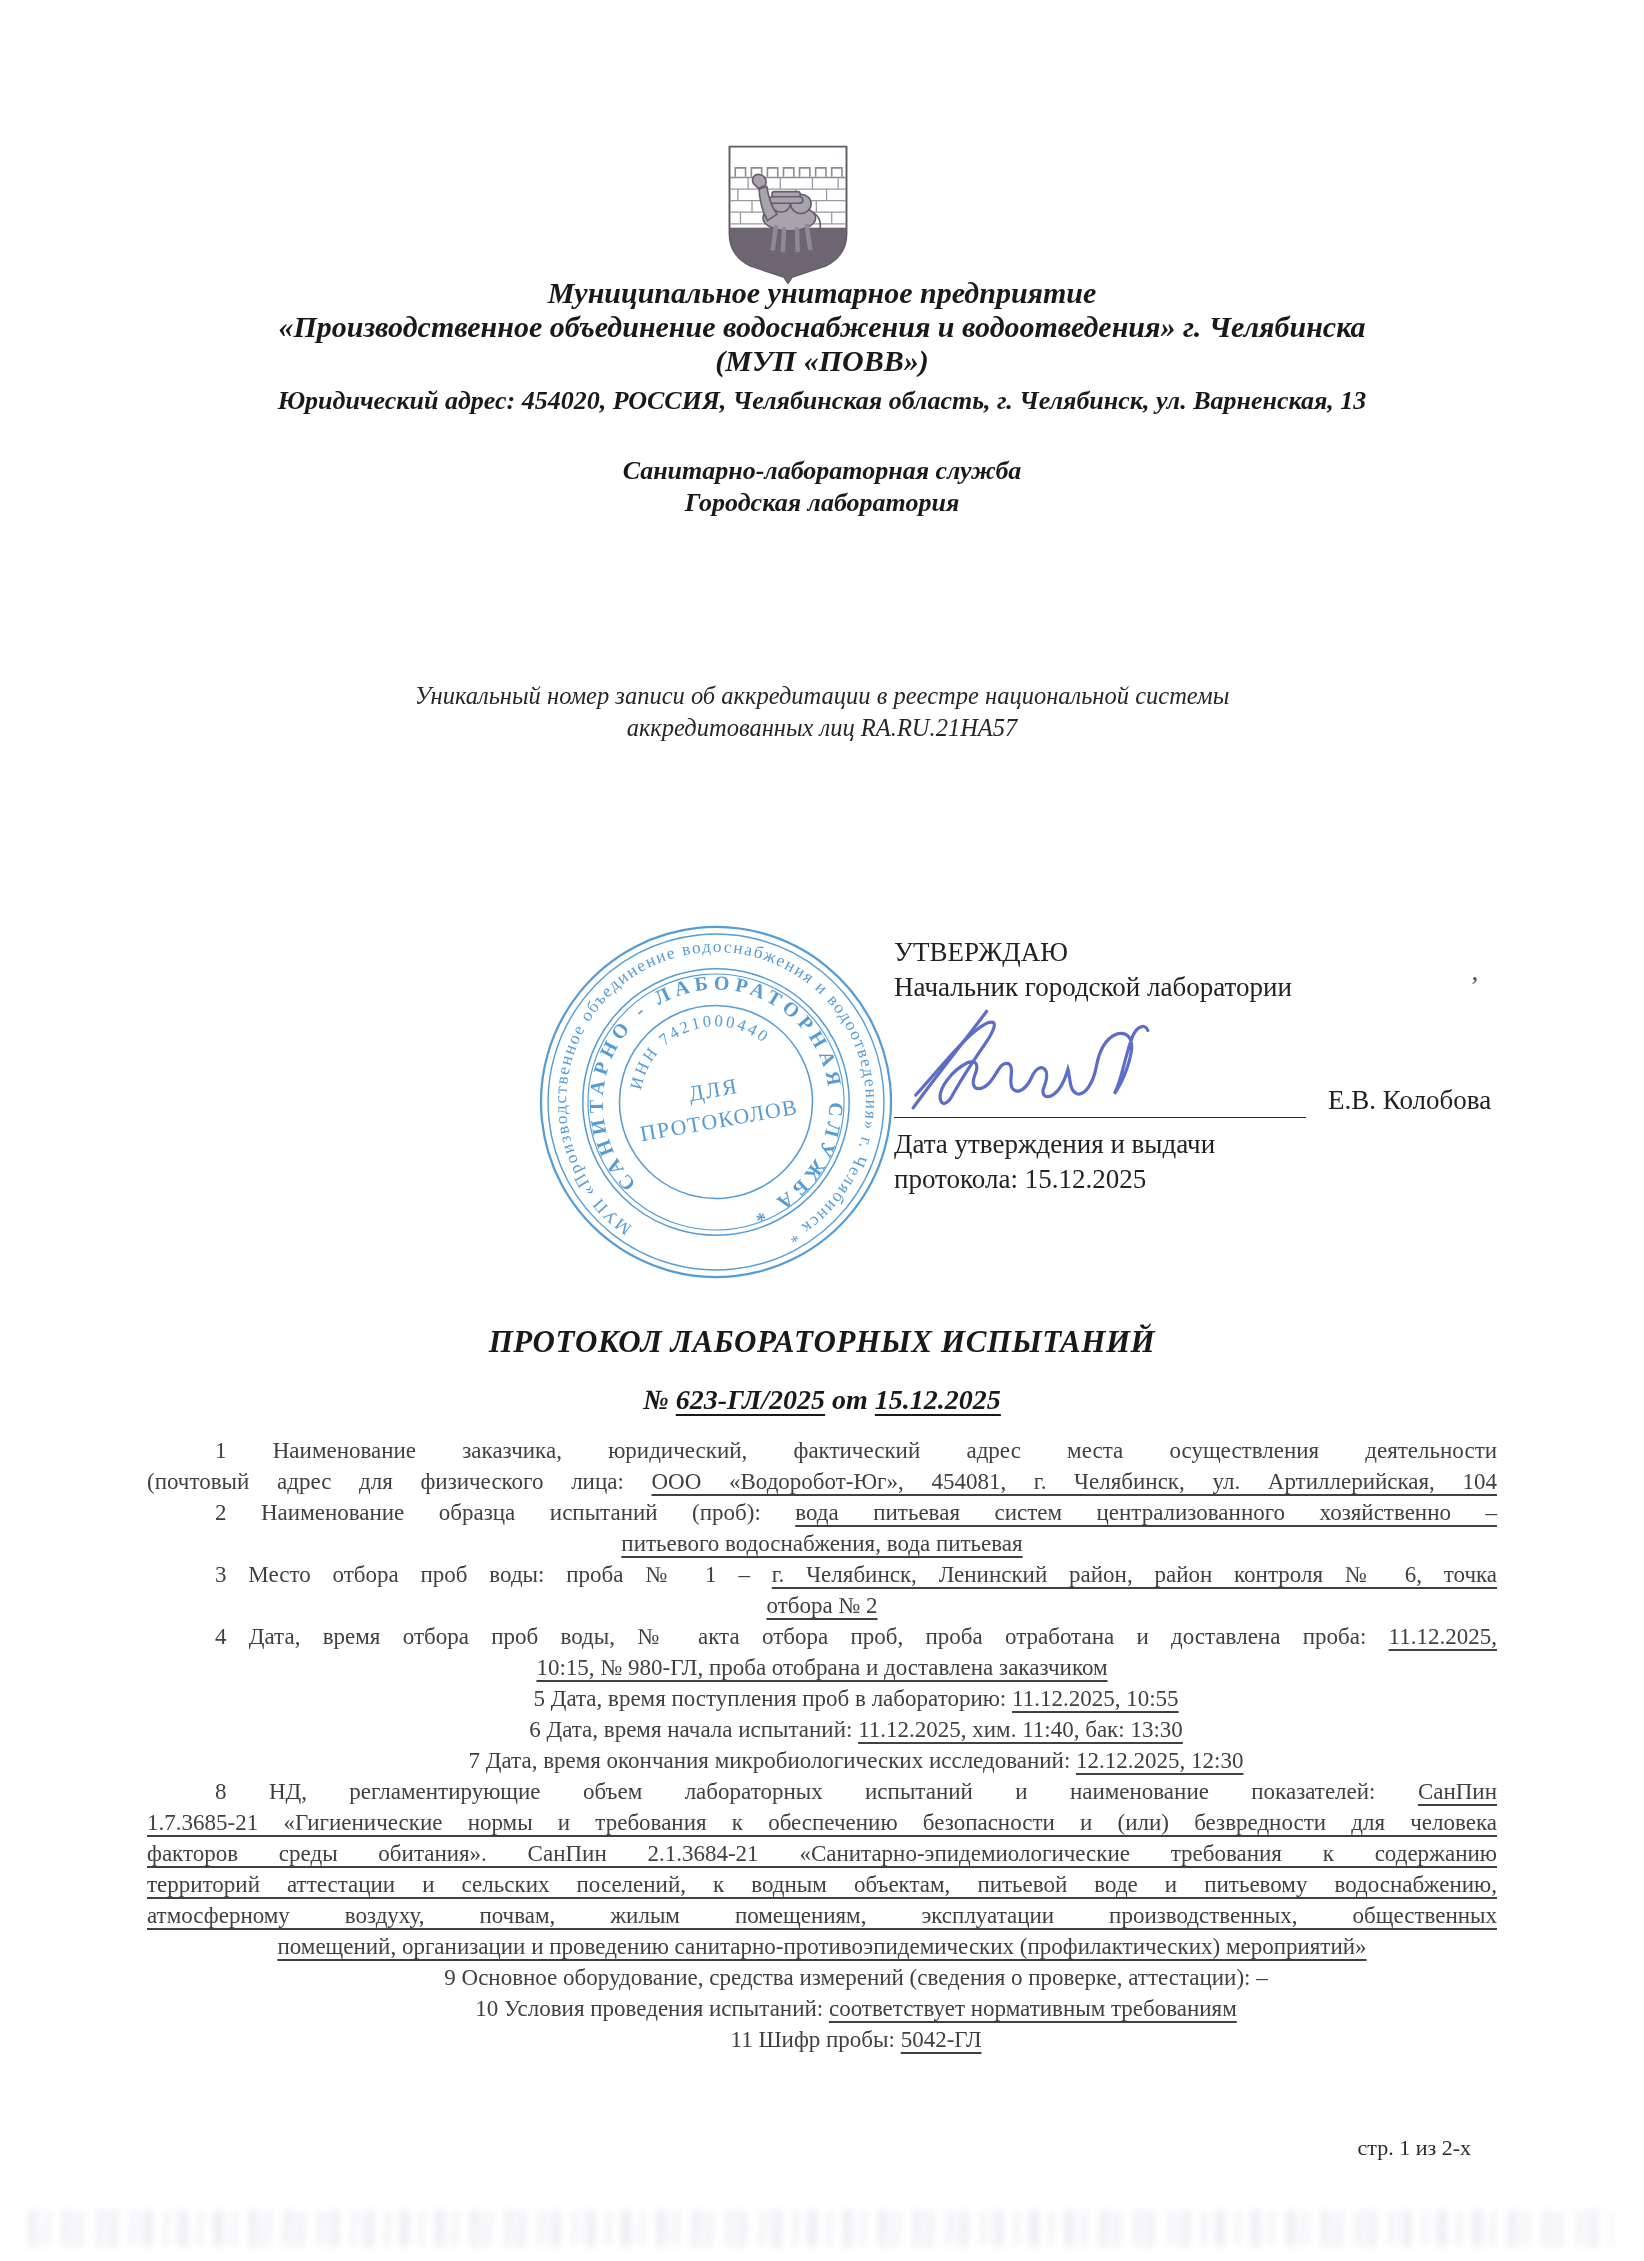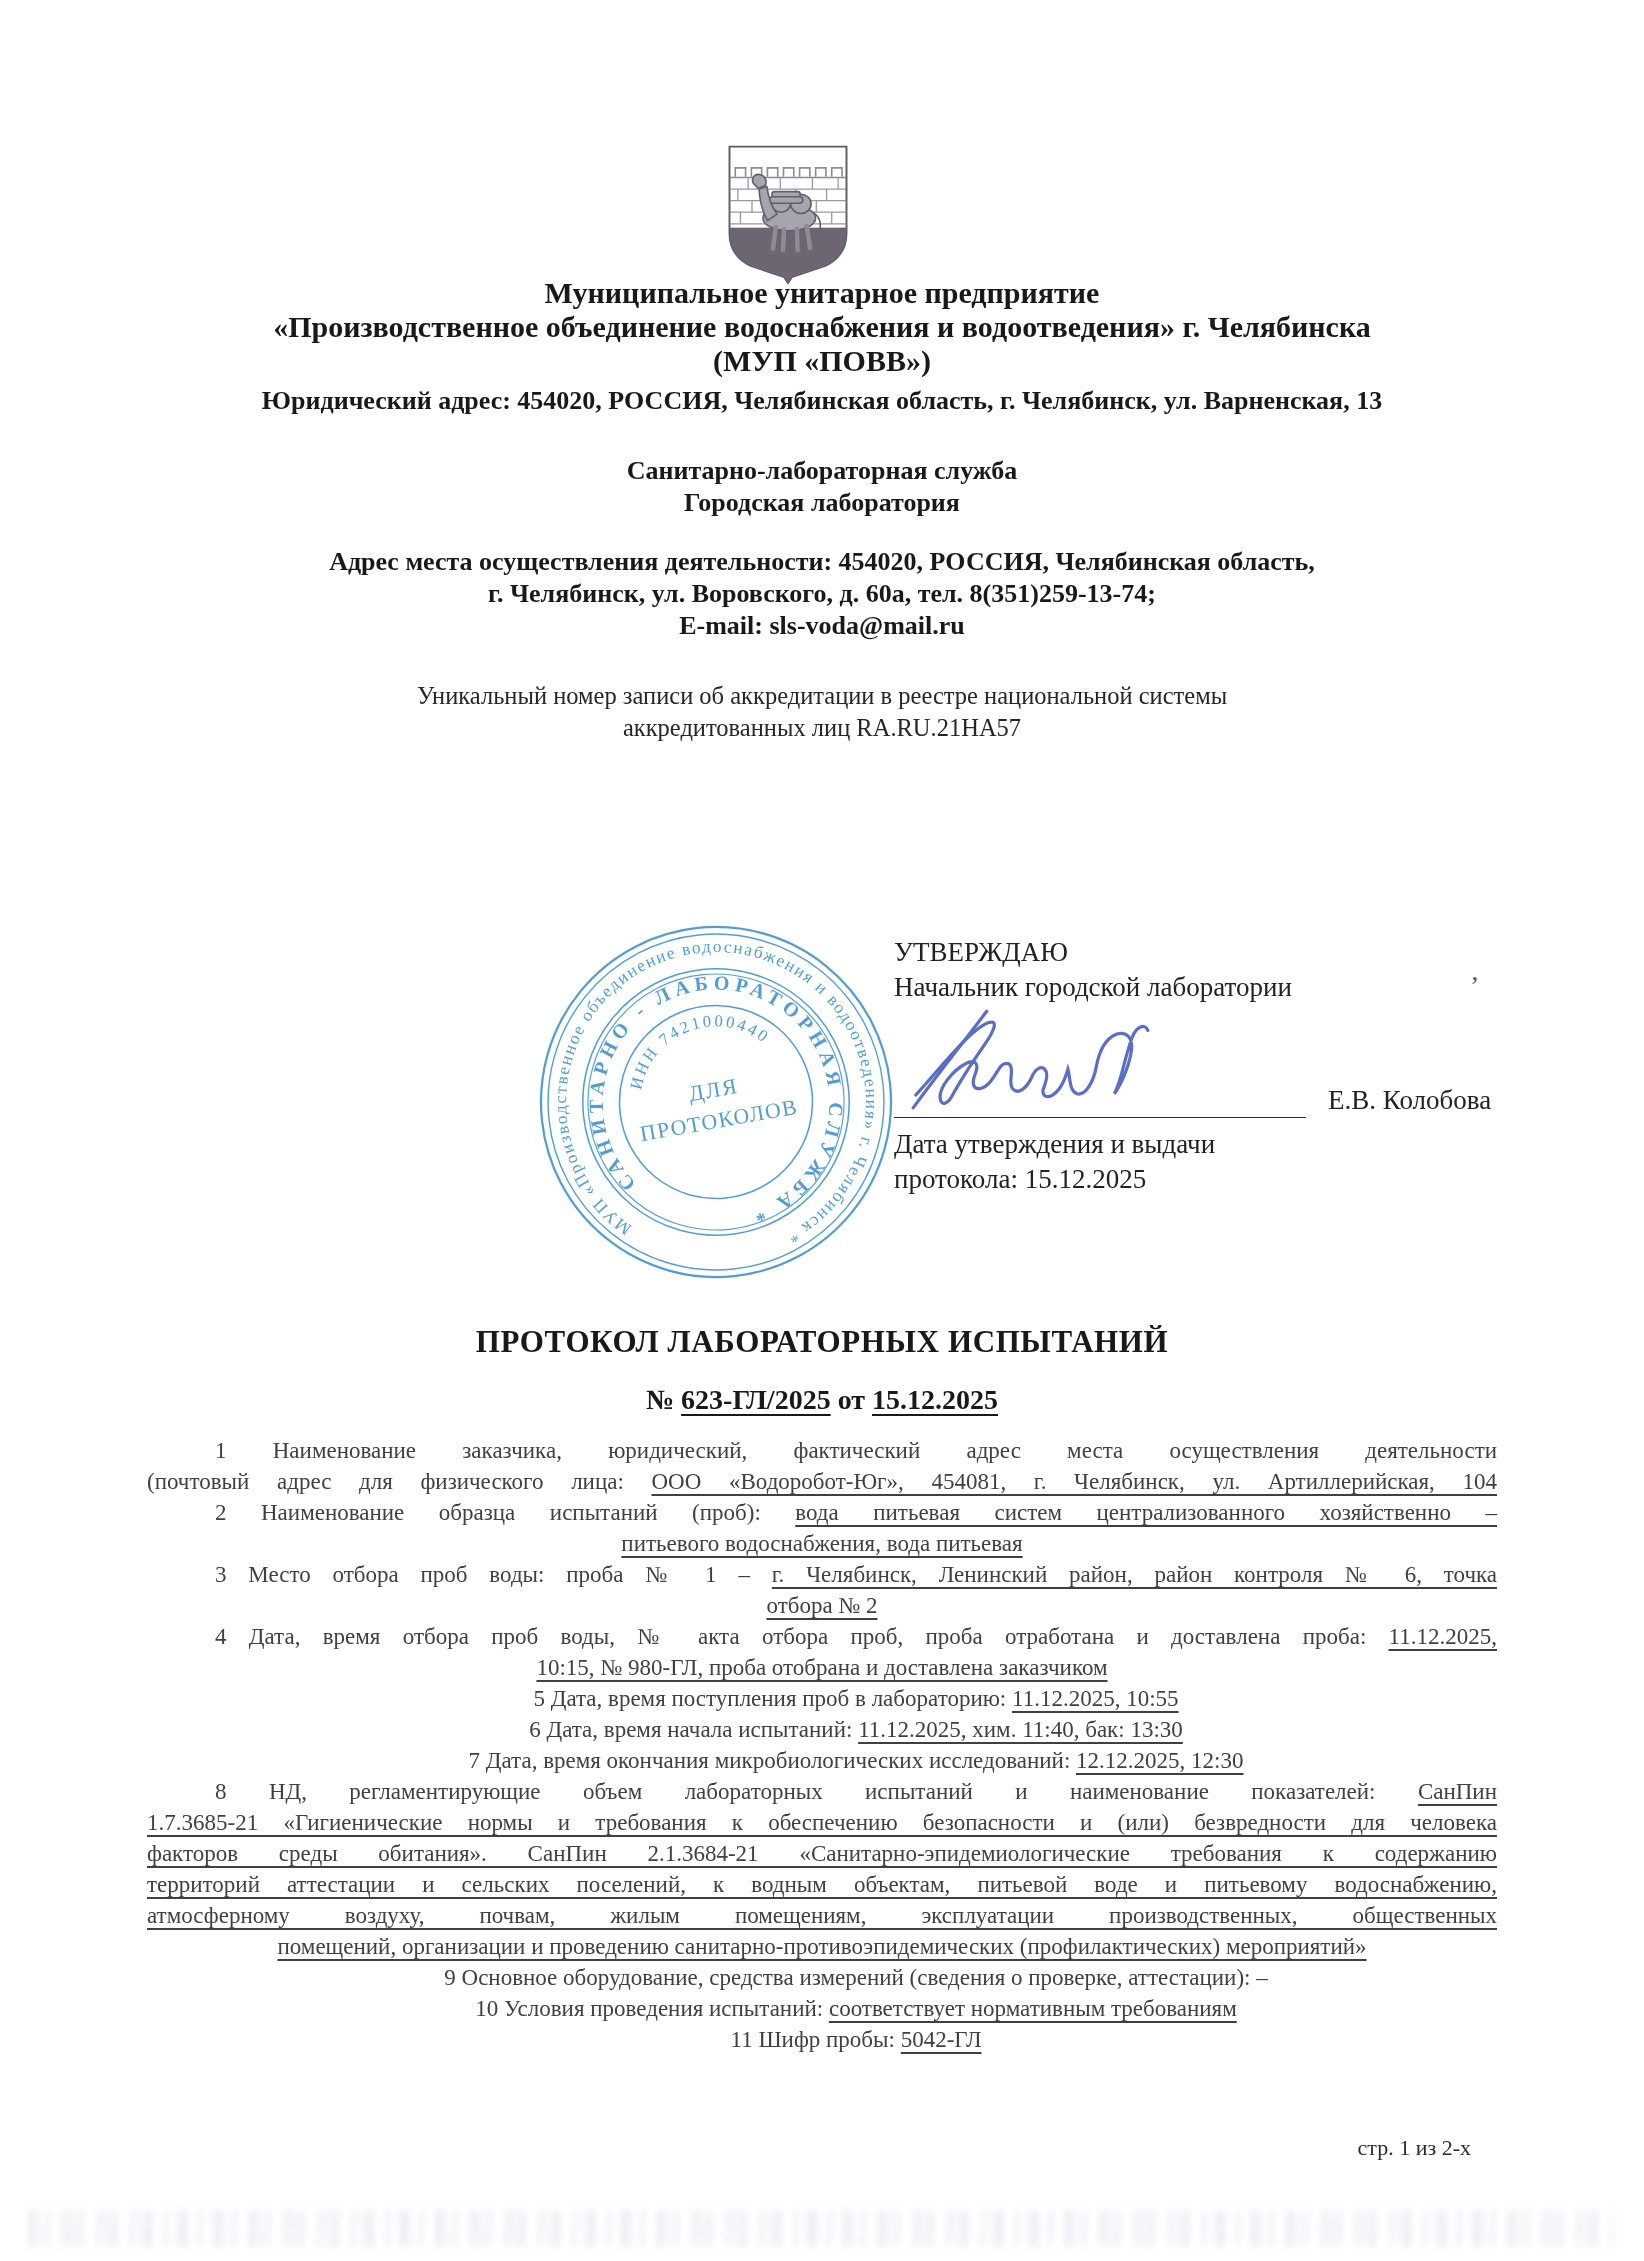--- a/index.html
+++ b/index.html
@@ -1,21 +1,21 @@
 <!DOCTYPE html>
 <html lang="ru" style="font-size:10.3px"><head>
 <meta charset="utf-8">
 <style>
   html,body{margin:0;padding:0;background:#e8e8e8;}
   .sheet{
     position:relative;width:1644px;height:2261px;background:#ffffff;
     font-family:"Liberation Serif", serif;color:#1d1d1d;overflow:hidden;
   }
   .abs{position:absolute;}
-  .center{text-align:center;width:100%;left:0;}
+  .center{text-align:center;width:100%;left:0;font-style:italic;}
 
   
   .org-block{top:276px;font-size:30px;line-height:34px;font-weight:bold;color:#191919;}
   .org-block .legal{font-size:26px;margin-top:6.4px;}
   .service-block{top:455px;font-size:26px;line-height:32px;font-weight:bold;color:#191919;}
   .address-block{top:546px;font-size:26px;line-height:32px;font-weight:bold;color:#191919;}
   .accred-block{top:680px;font-size:24.5px;line-height:32px;color:#262626;}
 
   
   .approval{left:894px;top:935px;width:618px;font-size:27px;line-height:35px;color:#222;}
@@ -114,25 +114,20 @@
     <div>«Производственное объединение водоснабжения и водоотведения» г. Челябинска</div>
     <div>(МУП «ПОВВ»)</div>
     <div class="legal">Юридический адрес: 454020, РОССИЯ, Челябинская область, г. Челябинск, ул. Варненская, 13</div>
   </div>
 
   <div class="abs center service-block">
     <div>Санитарно-лабораторная служба</div>
     <div>Городская лаборатория</div>
   </div>
 
-  <div class="abs center address-block">
-    <div>Адрес места осуществления деятельности: 454020, РОССИЯ, Челябинская область,</div>
-    <div>г. Челябинск, ул. Воровского, д. 60а, тел. 8(351)259-13-74;</div>
-    <div>E-mail: sls-voda@mail.ru</div>
-  </div>
 
   <div class="abs center accred-block">
     <div>Уникальный номер записи об аккредитации в реестре национальной системы</div>
     <div>аккредитованных лиц RA.RU.21НА57</div>
   </div>
 
   <svg class="abs" style="left:532px;top:915px;" width="368" height="374" viewBox="0 0 572 580" aria-hidden="true">
     <defs>
       <path id="outerTP" d="M137,469 A233,233 0 1 1 435,469 A233,233 0 0 1 137,469"></path>
       <path id="midTP" d="M150,403 A176,176 0 1 1 422,403 A176,176 0 0 1 150,403"></path>

